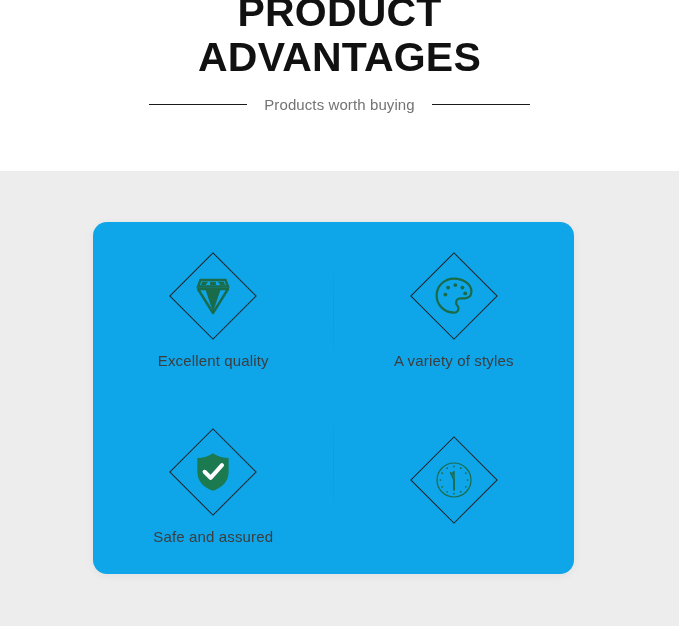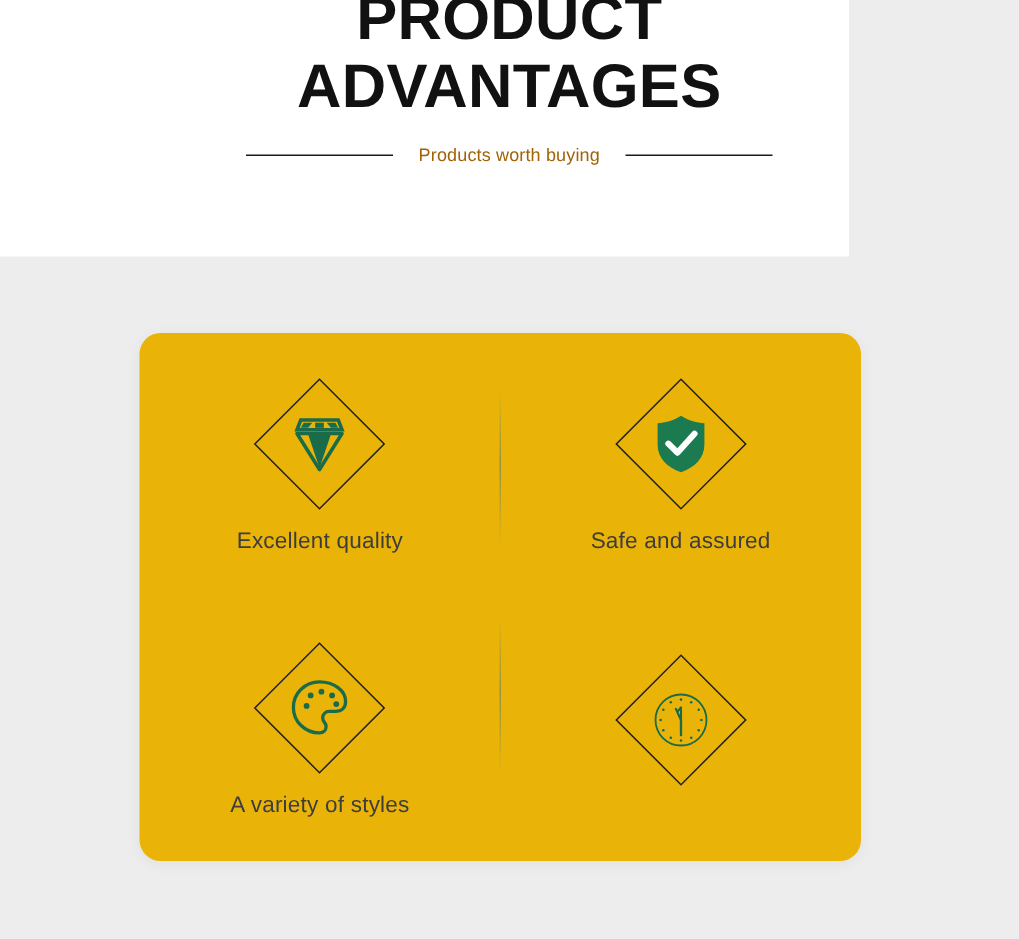--- a/index.html
+++ b/index.html
@@ -13,21 +13,21 @@
     font-family: "Liberation Sans", sans-serif;
     overflow: hidden;
     position: relative;
   }
 
   
   .header-band {
     position: absolute;
     left: 0;
     top: 0;
-    width: 566px;
+    width: 679px;
     height: 171px;
     background: #ffffff;
     box-sizing: border-box;
   }
   .page-title {
     position: absolute;
     left: 0;
     top: -10px;
     width: 679px;
     text-align: center;
@@ -47,34 +47,34 @@
     align-items: center;
     justify-content: center;
     gap: 17px;
   }
   .sub-rule {
     width: 98px;
     height: 1px;
     background: #1a1a1a;
   }
   .subtitle-text {
-    font-size: 12px;
-    color: #a16207;
+    font-size: 15px;
+    color: #737373;
     letter-spacing: 0.1px;
     white-space: nowrap;
   }
 
   
   .card {
     position: absolute;
     left: 93px;
     top: 222px;
     width: 481px;
     height: 352px;
-    background: #eab308;
+    background: #0ea5e9;
     border-radius: 14px;
     box-shadow: 0 2px 10px rgba(0,0,0,0.055);
     box-sizing: border-box;
   }
   .grid {
     position: absolute;
     inset: 0;
     display: grid;
     grid-template-columns: 1fr 1fr;
     grid-template-rows: 1fr 1fr;
@@ -168,54 +168,54 @@
               <path d="M6 13 L36 13 L21 37 Z" fill="none" stroke="#1a6b49" stroke-width="2.4" stroke-linejoin="round"></path>
               <path d="M13.5 13.8 L28.5 13.8 L21 36 Z"></path>
               <path d="M10.4 5.8 L16.2 5.8 L13.4 9.2 L8.6 9.2 Z"></path>
               <path d="M18.1 5.8 L23.9 5.8 L23.9 9.2 L18.1 9.2 Z"></path>
               <path d="M25.8 5.8 L31.6 5.8 L33.4 9.2 L28.6 9.2 Z"></path>
             </g>
           </svg>
         </span>
       </div>
       <div class="tile-label">Excellent quality</div>
-    </div>
-
-    <div class="tile">
-      <div class="diamond-frame">
-        <span class="icon-slot">
-          <svg width="38" height="42" viewBox="0 0 38 42">
-            <path d="M19 2.2 C13.8 5.6 8.4 6.9 3.4 7.1 L3.4 21.3
-                     C3.4 30.4 9.8 36.6 19 39.8
-                     C28.2 36.6 34.6 30.4 34.6 21.3 L34.6 7.1
-                     C29.6 6.9 24.2 5.6 19 2.2 Z" fill="#1b7a50"></path>
-            <path d="M10.6 20.8 L16.6 26.8 L28.0 14.2" fill="none" stroke="#ffffff" stroke-width="4.1" stroke-linecap="round" stroke-linejoin="round"></path>
-          </svg>
-        </span>
-      </div>
-      <div class="tile-label">Safe and assured</div>
     </div>
 
     <div class="tile">
       <div class="diamond-frame">
         <span class="icon-slot">
           <svg width="42" height="42" viewBox="0 0 42 42">
             <path d="M21 3.6 C11.4 3.6 3.6 11.1 3.6 20.6 C3.6 30.1 11.4 37.6 21 37.6
                      C23.6 37.6 25.4 35.8 25.4 33.4 C25.4 32.2 24.9 31.2 24.2 30.4
                      C23.5 29.6 23.1 28.6 23.1 27.5 C23.1 25.2 25 23.3 27.4 23.3
                      L31.4 23.3 C36.1 23.3 38.4 20.5 38.4 16.6 C38.4 9.5 30.7 3.6 21 3.6 Z" fill="none" stroke="#1a6b49" stroke-width="2.2" stroke-linejoin="round"></path>
             <circle cx="12.4" cy="19.6" r="1.95" fill="#1a6b49"></circle>
             <circle cx="15.1" cy="12.6" r="1.95" fill="#1a6b49"></circle>
             <circle cx="22.3" cy="10.1" r="1.95" fill="#1a6b49"></circle>
             <circle cx="29.4" cy="12.6" r="1.95" fill="#1a6b49"></circle>
             <circle cx="32.2" cy="18.4" r="1.95" fill="#1a6b49"></circle>
           </svg>
         </span>
       </div>
       <div class="tile-label">A variety of styles</div>
+    </div>
+
+    <div class="tile">
+      <div class="diamond-frame">
+        <span class="icon-slot">
+          <svg width="38" height="42" viewBox="0 0 38 42">
+            <path d="M19 2.2 C13.8 5.6 8.4 6.9 3.4 7.1 L3.4 21.3
+                     C3.4 30.4 9.8 36.6 19 39.8
+                     C28.2 36.6 34.6 30.4 34.6 21.3 L34.6 7.1
+                     C29.6 6.9 24.2 5.6 19 2.2 Z" fill="#1b7a50"></path>
+            <path d="M10.6 20.8 L16.6 26.8 L28.0 14.2" fill="none" stroke="#ffffff" stroke-width="4.1" stroke-linecap="round" stroke-linejoin="round"></path>
+          </svg>
+        </span>
+      </div>
+      <div class="tile-label">Safe and assured</div>
     </div>
 
     <div class="tile">
       <div class="diamond-frame">
         <span class="icon-slot">
           <svg width="42" height="42" viewBox="0 0 42 42">
             <circle cx="21" cy="21" r="17" fill="none" stroke="#1a6b49" stroke-width="1.2"></circle>
             <g fill="#1a6b49">
               <circle cx="21.0" cy="7.4" r="0.85"></circle>
               <circle cx="27.8" cy="9.2" r="0.85"></circle>

